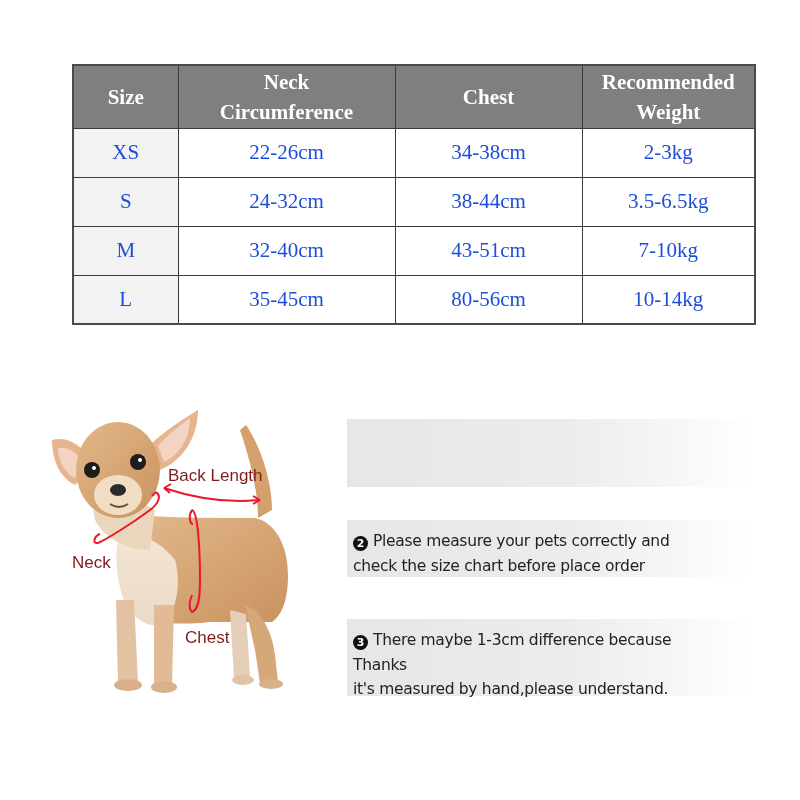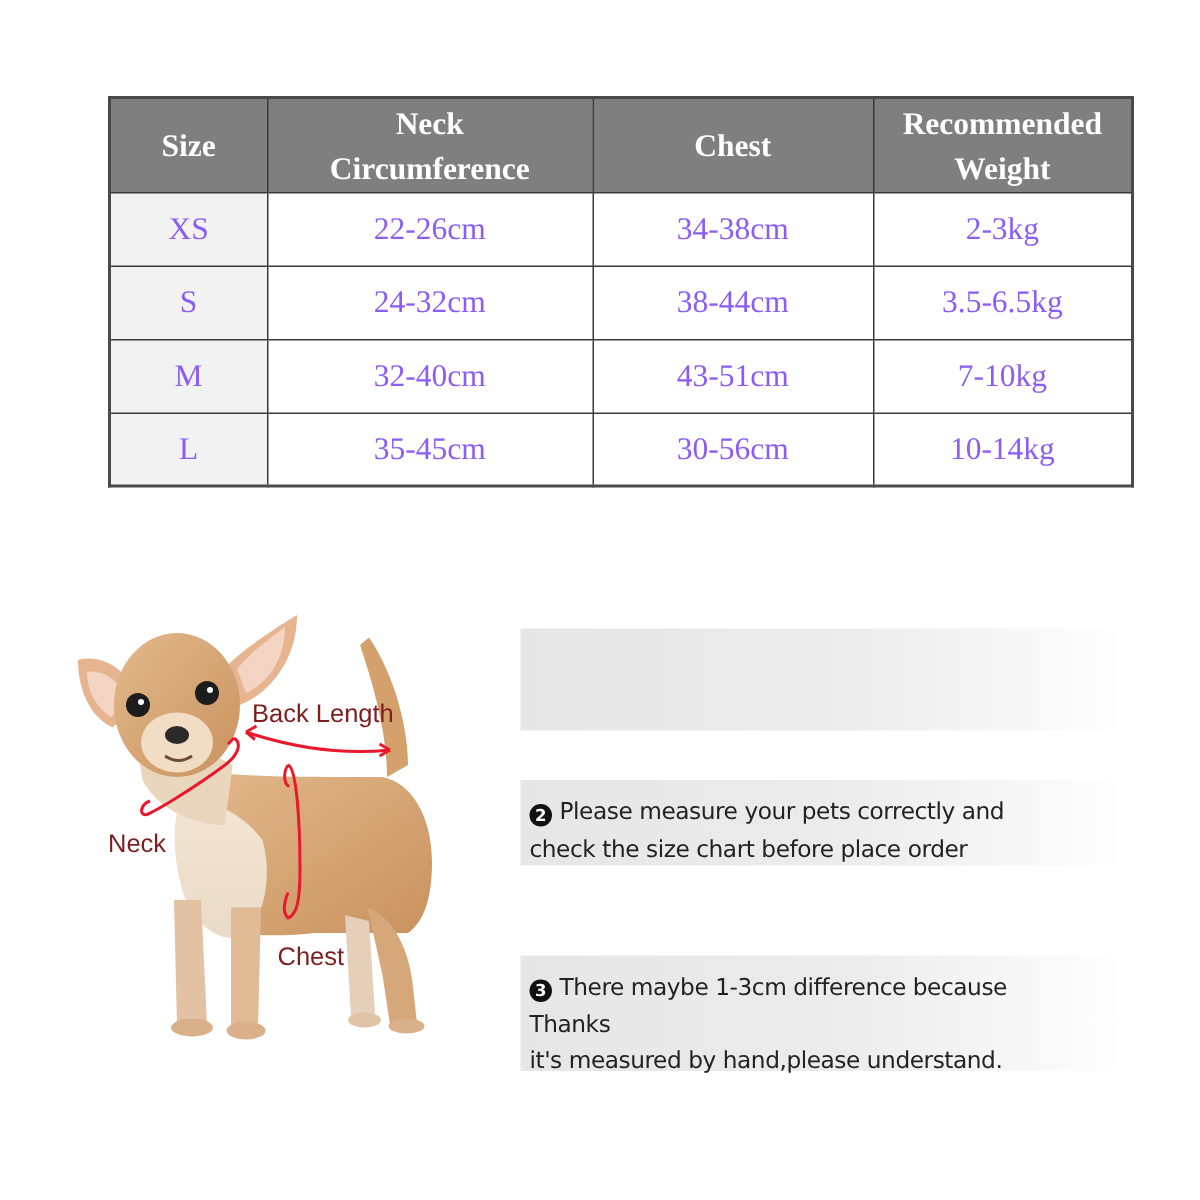--- a/index.html
+++ b/index.html
@@ -19,21 +19,21 @@
       border: 1px solid #3a3a3a;
       text-align: center; vertical-align: middle;
       font-family: "Liberation Serif", serif;
     }
     .size-table th {
       background: #7f7f7f; color: #ffffff;
       font-weight: bold; font-size: 21px; line-height: 30px;
       height: 63px;
     }
     .size-table td {
-      color: #8b5cf6; font-size: 21px; height: 49px;
+      color: #1d4ed8; font-size: 21px; height: 49px;
       background: #ffffff;
     }
     .size-table td.size-cell { background: #f2f2f2; }
     .col-size { width: 105px; }
     .col-neck { width: 217px; }
     .col-chest { width: 187px; }
     .col-weight { width: 173px; }
 
     
     .dog-figure { position: absolute; left: 50px; top: 400px; width: 260px; height: 300px; }
@@ -51,21 +51,21 @@
       position: absolute; left: 347px; width: 403px;
       background: linear-gradient(to right, #e6e6e6 0%, #ececec 55%, #fafafa 90%, #ffffff 100%);
       color: #222222;
       font-family: "DejaVu Sans", sans-serif;
       font-size: 15.5px; line-height: 24.5px;
       padding: 9px 6px 8px 6px;
       letter-spacing: -0.3px;
     }
     .note-1 { top: 419px; height: 68px; }
     .note-2 { top: 520px; height: 57px; }
-    .note-3 { top: 637px; height: 77px; }
+    .note-3 { top: 619px; height: 77px; }
     .bullet {
       display: inline-block; width: 15px; height: 15px; border-radius: 50%;
       background: #111111; color: #ffffff;
       font-size: 11px; line-height: 15px; text-align: center; font-weight: bold;
       margin-right: 5px; vertical-align: -1px;
       font-family: "DejaVu Sans", sans-serif; letter-spacing: 0;
     }
     .note-line { display: block; white-space: nowrap; }
   </style>
 </head>
@@ -107,21 +107,21 @@
     </tr>
     <tr>
       <td class="size-cell">M</td>
       <td>32-40cm</td>
       <td>43-51cm</td>
       <td>7-10kg</td>
     </tr>
     <tr>
       <td class="size-cell">L</td>
       <td>35-45cm</td>
-      <td>30-56cm</td>
+      <td>80-56cm</td>
       <td>10-14kg</td>
     </tr>
   </tbody>
 </table>
 
 <div class="dog-figure">
   <svg viewBox="0 0 260 300">
     <defs>
       <linearGradient id="fur" x1="0" y1="0" x2="1" y2="1">
         <stop offset="0" stop-color="#e3b98c"></stop>

